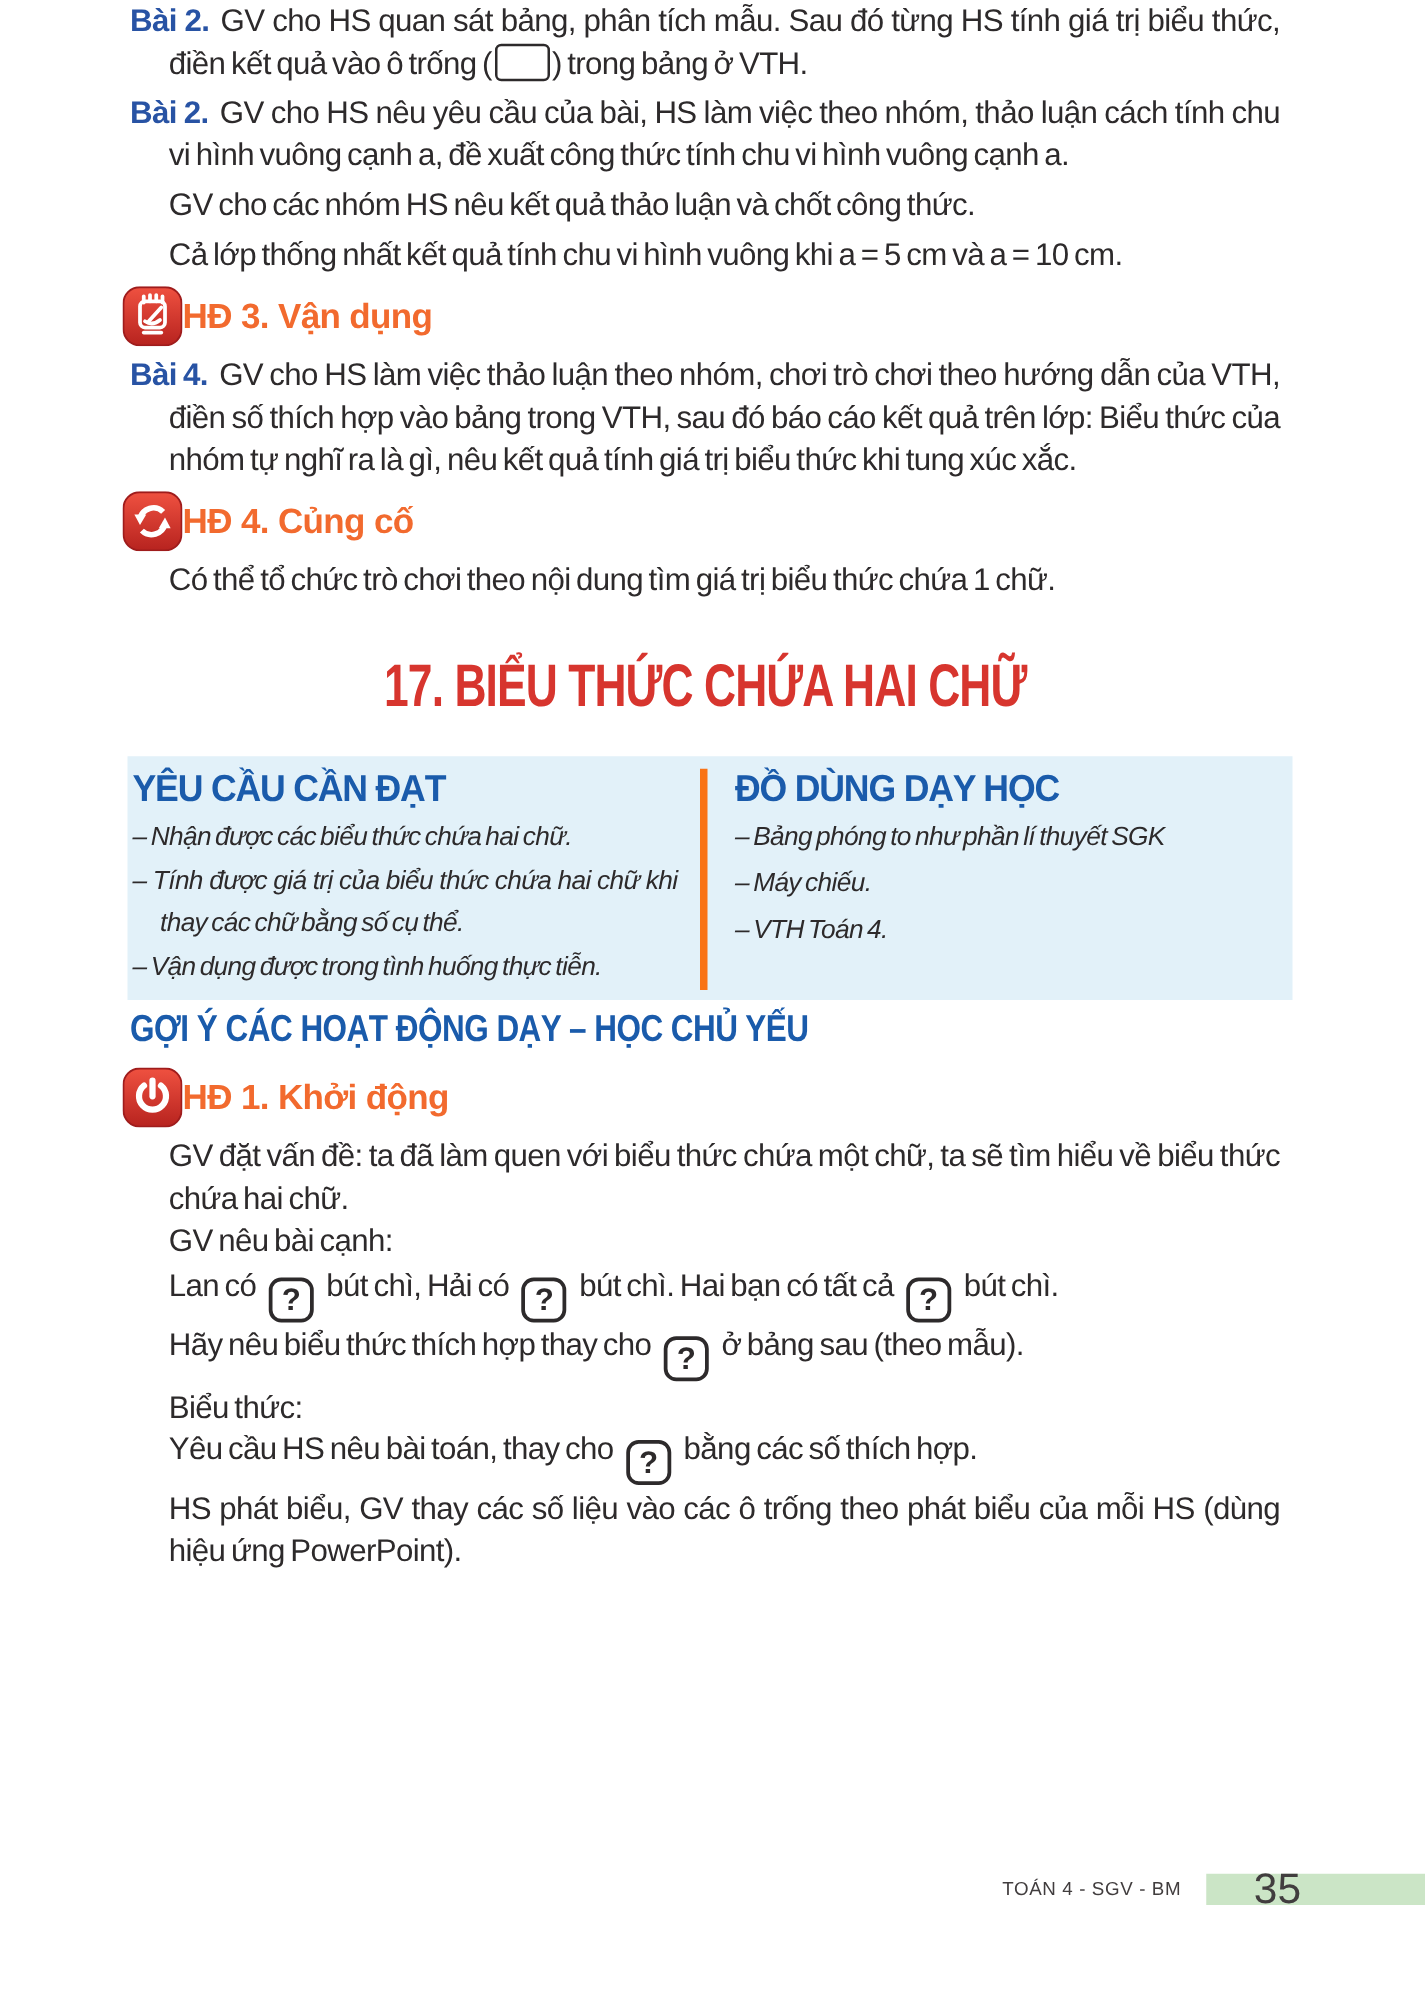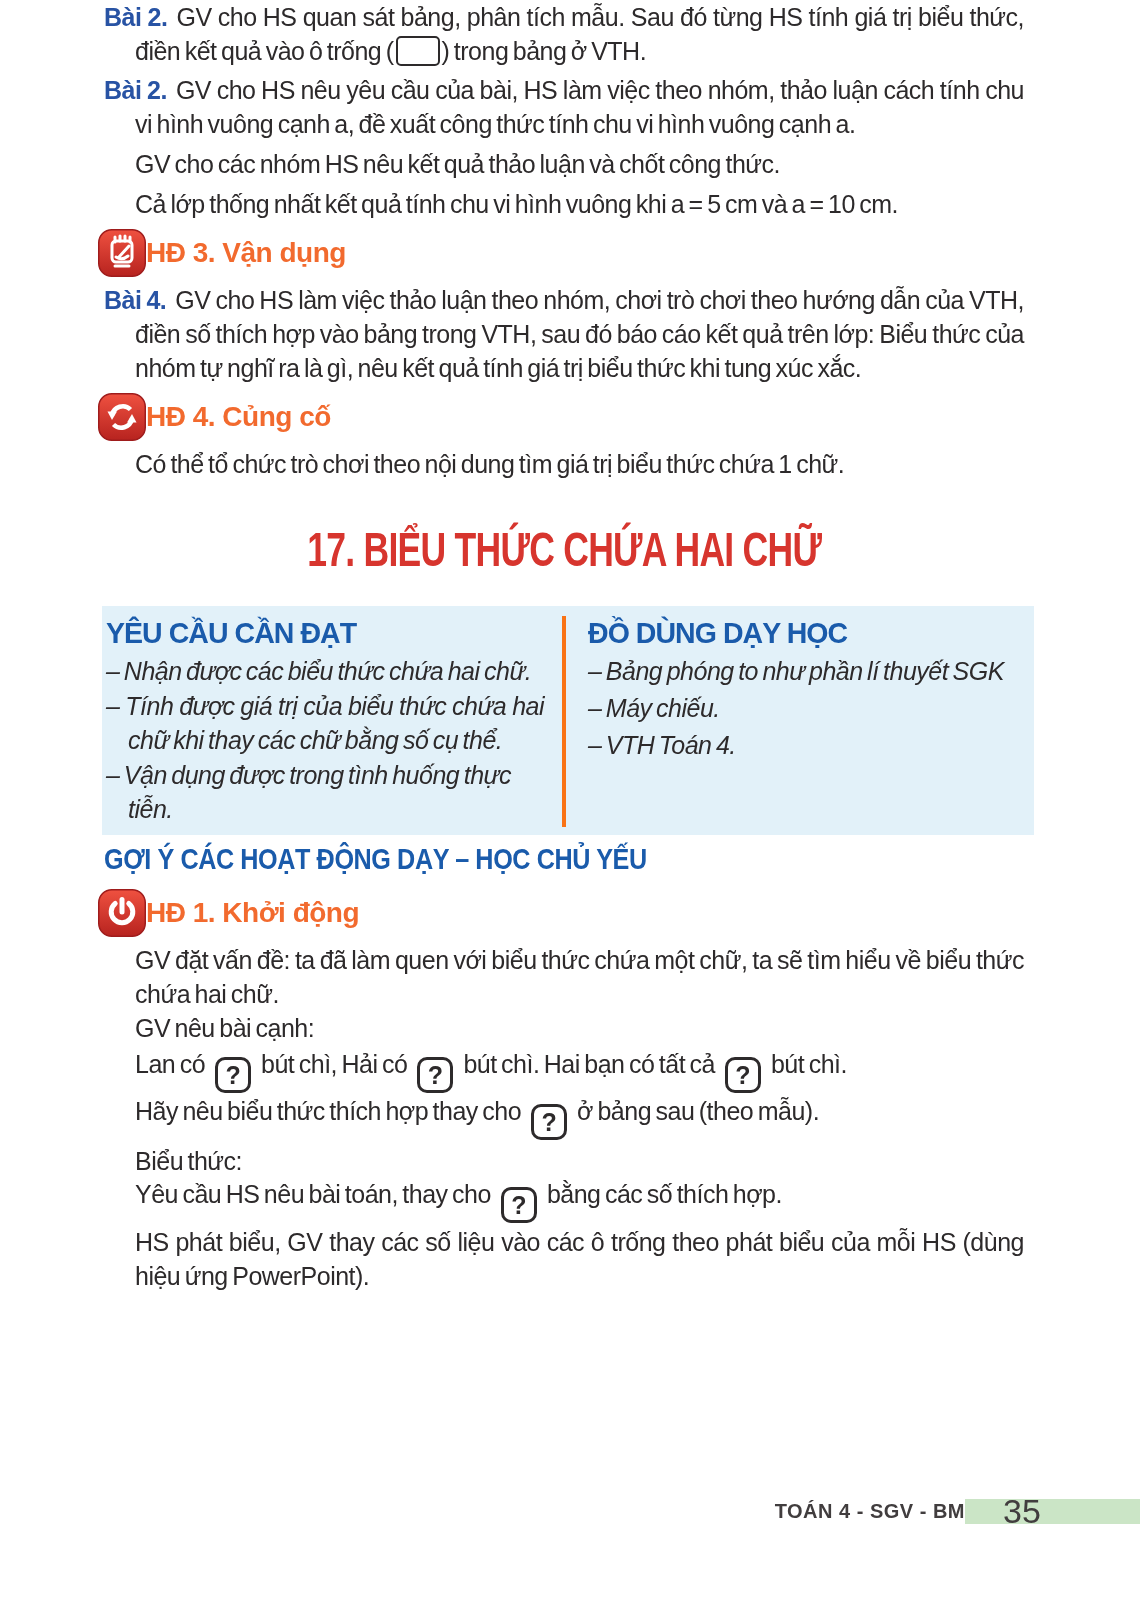--- a/index.html
+++ b/index.html
@@ -44,47 +44,47 @@
   .lesson-title span {
     display:inline-block; transform:scaleX(0.74); transform-origin:center;
     font-weight:bold; font-size:48px; color:#d7352e; letter-spacing:-1px;
   }
   .info-table {
     display:flex; background:#e2f1f9; margin:23px 0 0 -2px; width:932px;
     box-sizing:border-box; padding:10px 0 8px 0;
   }
   .info-col-left {
     width:464px; box-sizing:border-box; padding:0 18px 0 4px;
-    border-right:4px solid #f97316;
+    border-right:6px solid #f97316;
   }
   .info-col-right { flex:1; box-sizing:border-box; padding:0 6px 0 22px; }
   .info-header {
     font-weight:bold; font-size:30px; color:#1a5bab; line-height:34px;
     margin-bottom:4px; white-space:nowrap;
     transform:scaleX(0.95); transform-origin:left center; letter-spacing:-1px;
   }
   .info-item {
-    font-style:italic; font-size:25px; line-height:34px; margin:0 0 1px 0;
+    font-style:italic; font-size:21px; line-height:34px; margin:0 0 1px 0;
     letter-spacing:-0.5px; word-spacing:-2px;
     padding-left:22px; text-indent:-22px;
   }
   .just { text-align:justify; }
   .ri { margin-bottom:3px; }
   .section-heading {
     margin:6px 0 0 0; line-height:36px; white-space:nowrap;
   }
   .section-heading span {
     display:inline-block; transform:scaleX(0.84); transform-origin:left center;
     font-weight:bold; font-size:30px; color:#1a5bab; letter-spacing:-0.5px;
   }
   .footer {
     position:absolute; top:1490px; right:0; height:42px;
     display:flex; align-items:center;
   }
-  .footer-label { font-size:20px; color:#413d3e; margin-right:0; letter-spacing:0.5px;font-weight:bold; }
+  .footer-label { font-size:15px; color:#413d3e; margin-right:20px; letter-spacing:0.5px; }
   .page-num-box {
     width:175px; height:25px; background:#cbe5c6;
     display:flex; align-items:center; box-sizing:border-box; padding-left:38px;
     font-size:34px; color:#413d3e;
   }
   svg.badge { display:block; }
 </style>
 </head>
 <body>
 

